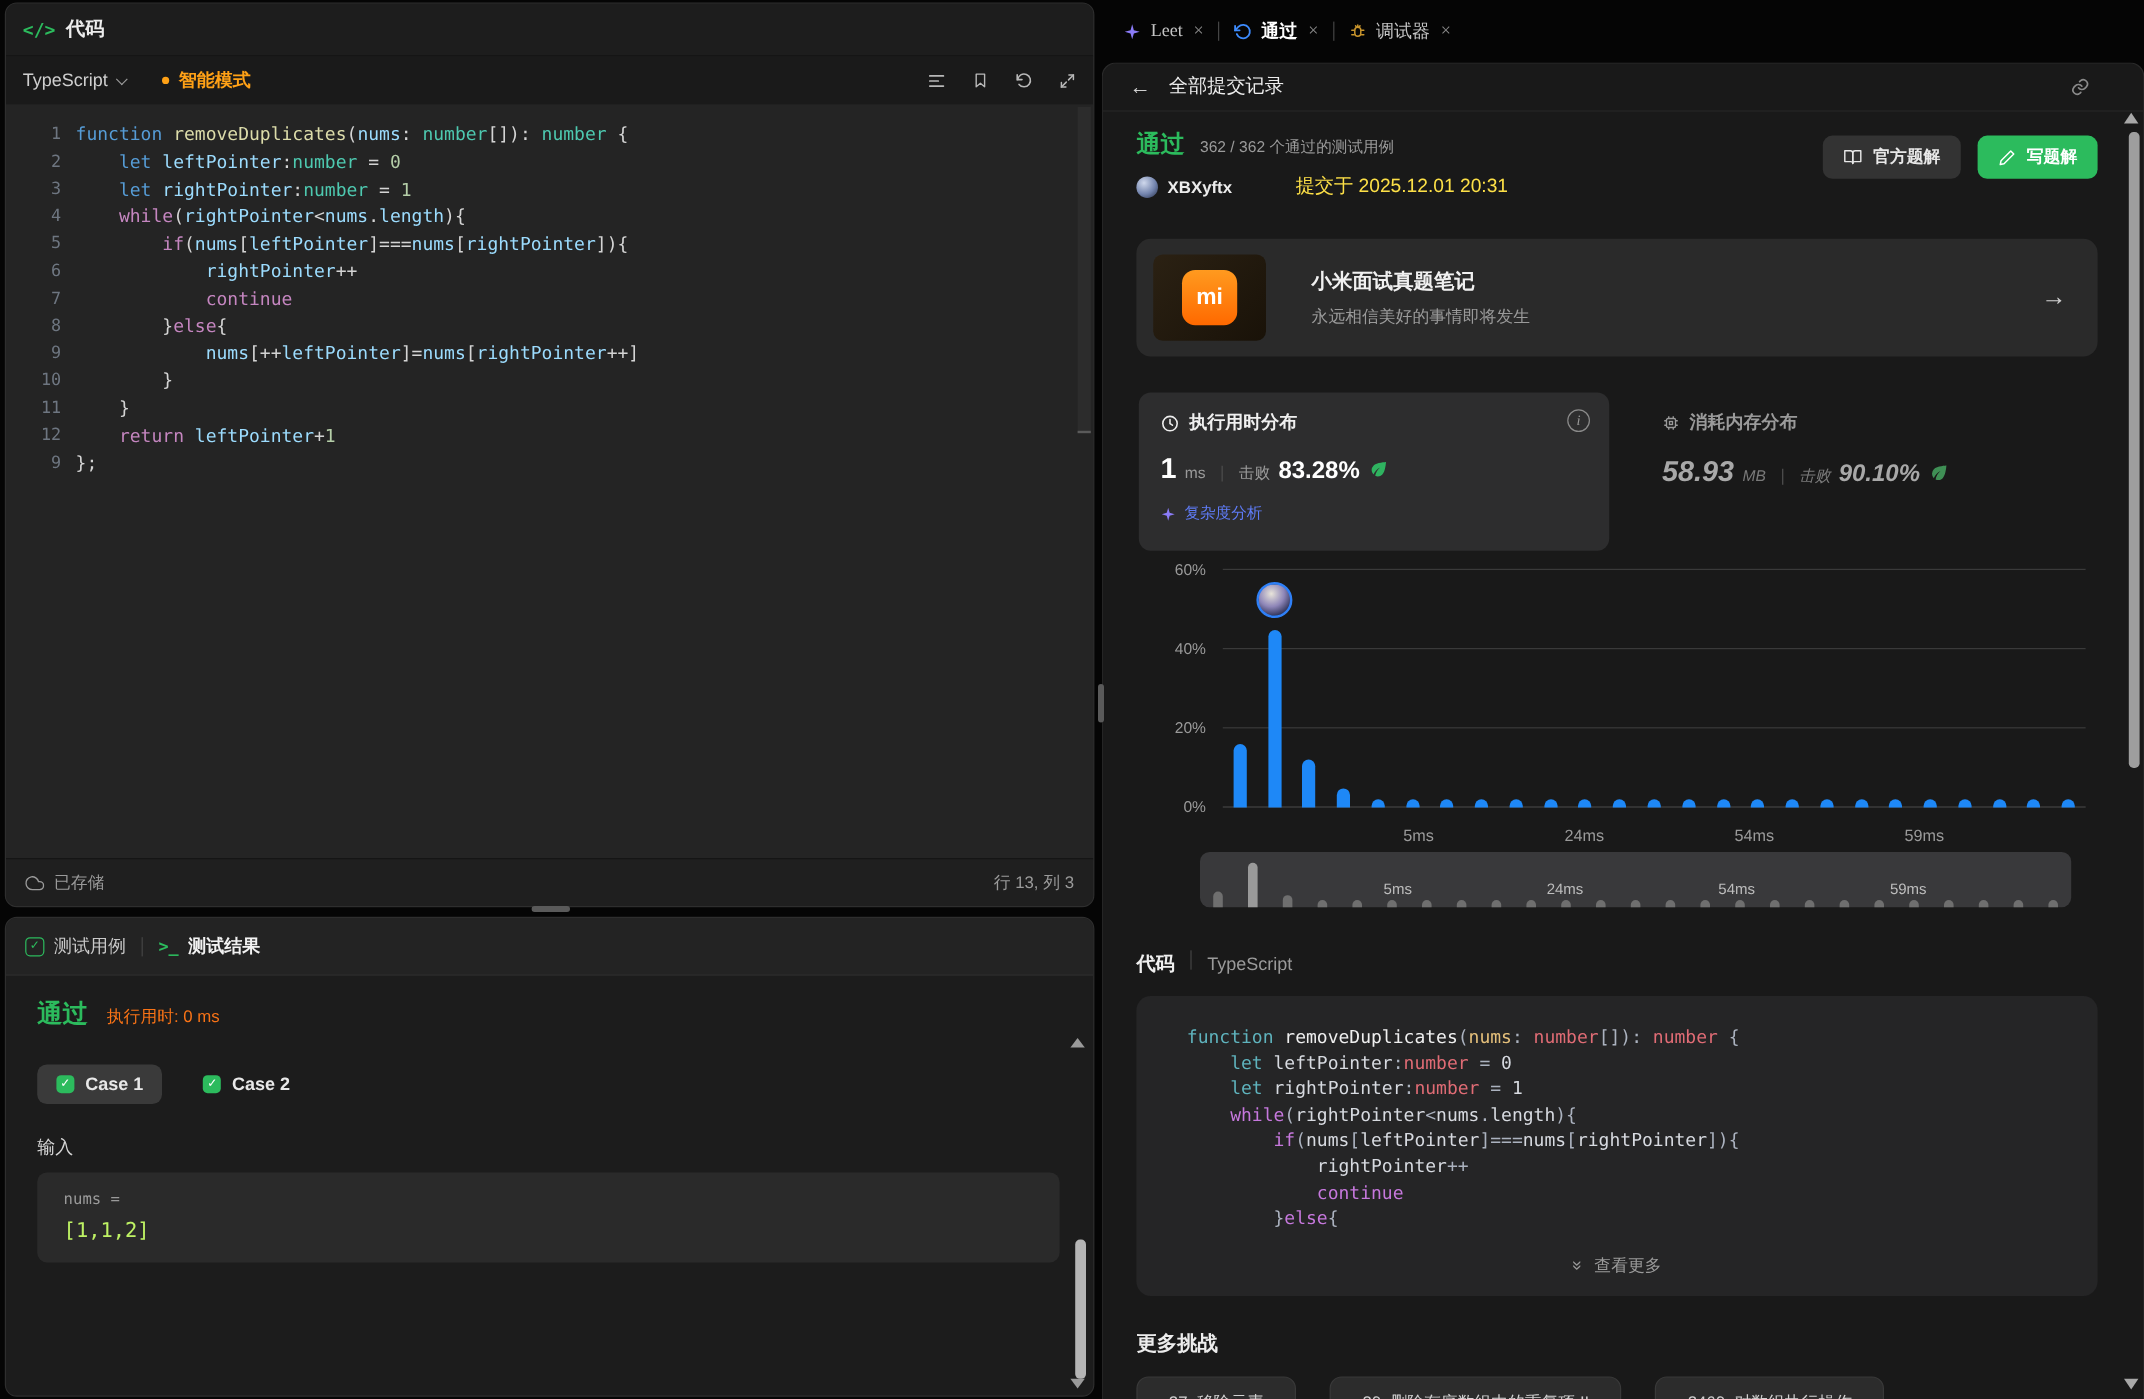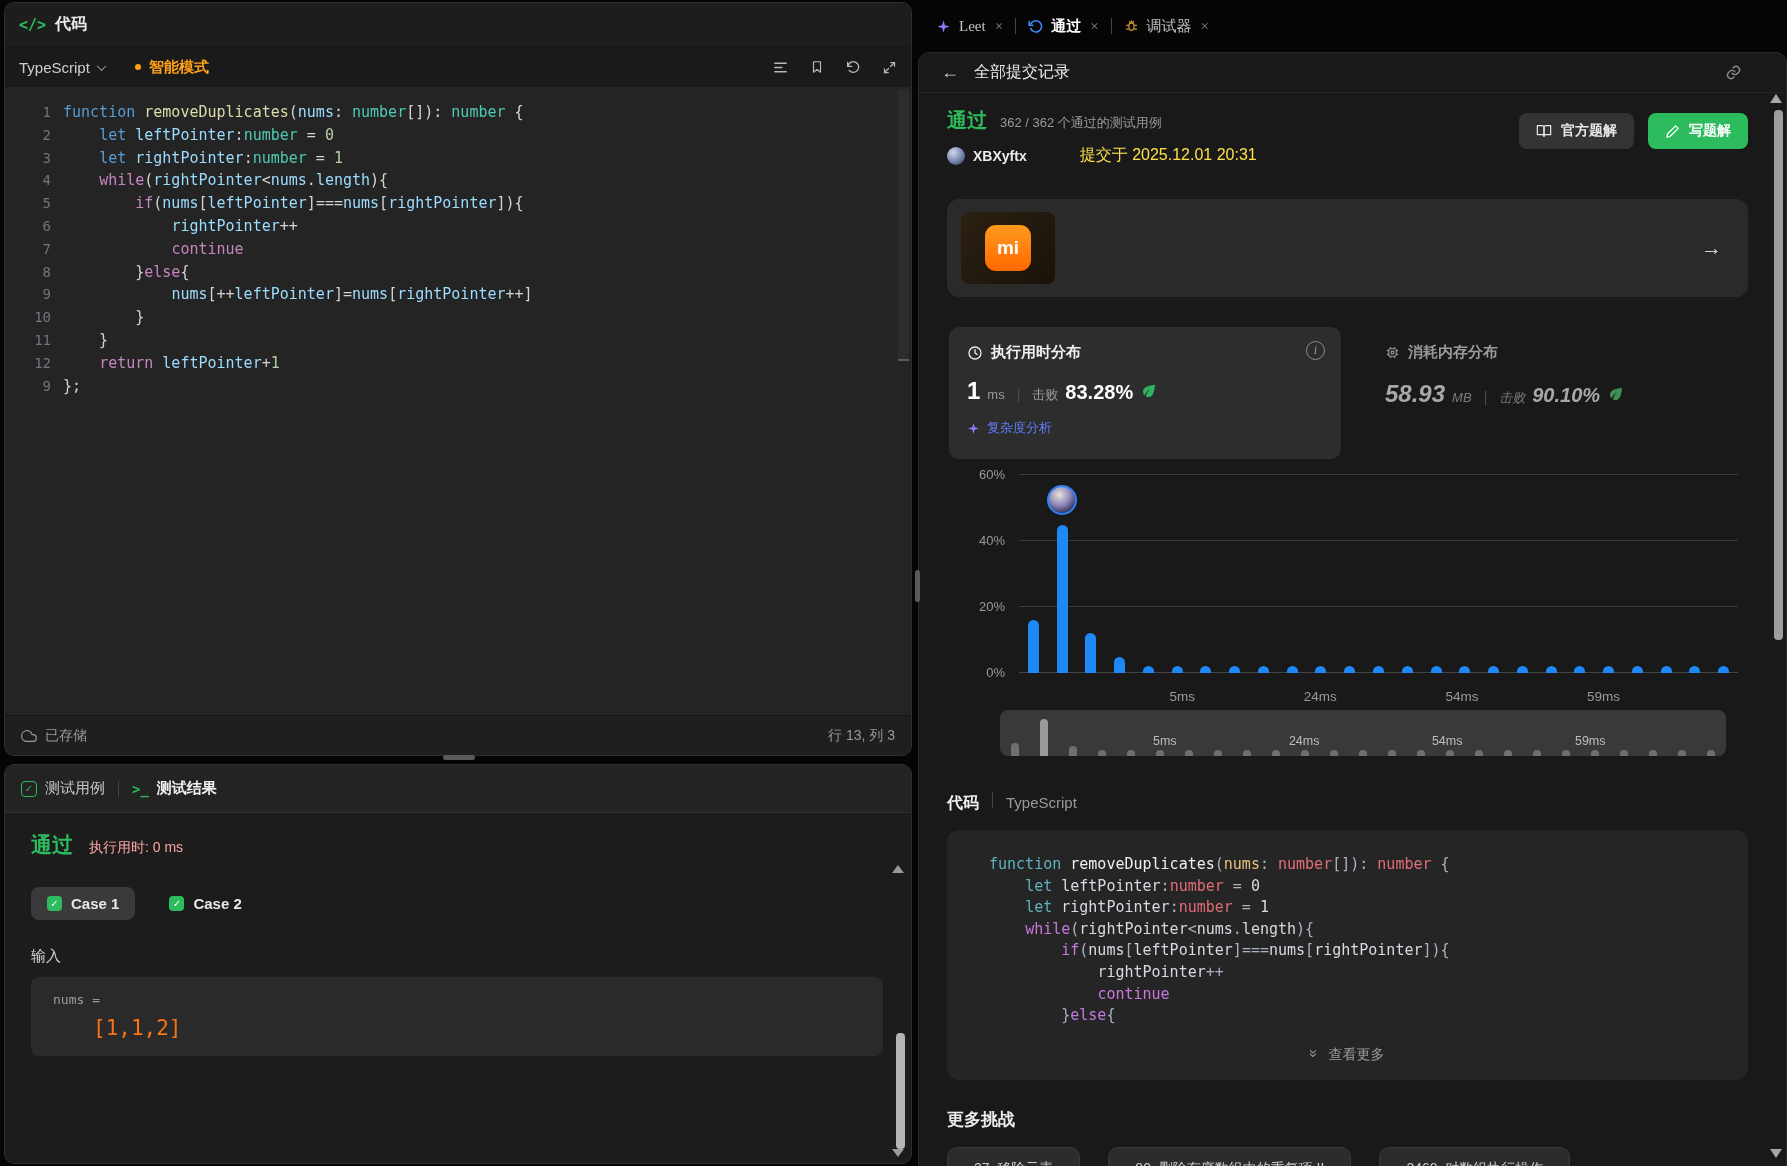--- a/index.html
+++ b/index.html
@@ -53,32 +53,32 @@
     display: flex; align-items: center; gap: 13px; padding: 0 16px; }
   .cb-icon { width: 16px; height: 16px; border: 1.6px solid #2cbb5d; border-radius: 4px;
     color: #2cbb5d; font-size: 10px; display: inline-flex; align-items: center; justify-content: center; }
   .tc-tab { display: flex; align-items: center; gap: 8px; font-size: 15px; color: #c9c9c9; cursor: pointer; }
   .tc-tab.active { color: #f2f2f2; font-weight: bold; }
   .term-icon { color: #2cbb5d; font-weight: bold; font-family: "DejaVu Sans Mono", monospace; font-size: 14px; }
   .vsep { width: 1px; height: 16px; background: #454545; }
   .tc-body { padding: 18px 26px 0 26px; position: relative; }
   .status-row { display: flex; align-items: baseline; gap: 16px; }
   .pass-big { color: #2cbb5d; font-size: 21px; font-weight: bold; }
-  .runtime-sm { color: #fca5a5; font-size: 14px; }
+  .runtime-sm { color: #f97316; font-size: 14px; }
   .case-row { margin-top: 28px; display: flex; gap: 18px; }
   .case-btn { display: flex; align-items: center; gap: 9px; padding: 8px 16px; border: none;
     border-radius: 8px; background: transparent; color: #e8e8e8; font-size: 15px; font-weight: bold;
     font-family: inherit; cursor: pointer; }
   .case-btn.active { background: #3a3a3a; }
   .case-check { width: 15px; height: 15px; background: #2cbb5d; border-radius: 4px; color: #fff;
     font-size: 10px; display: inline-flex; align-items: center; justify-content: center; }
   .io-label { margin-top: 27px; font-size: 15px; color: #d6d6d6; }
   .io-box { margin-top: 11px; background: #2a2a2a; border-radius: 8px; padding: 15px 22px 16px; margin-right: 2px; }
   .io-name { color: #9a9a9a; font-size: 13px; }
-  .io-val { margin-top: 9px; color: #f97316; font-size: 21px; margin-left: 40px; }
+  .io-val { margin-top: 9px; color: #bef264; font-size: 17px; }
   .io-box.out .io-val { margin-top: 2px; }
   .tp-scroll-up { position: absolute; right: 7px; top: 100px; width: 0; height: 0;
     border-left: 6px solid transparent; border-right: 6px solid transparent; border-bottom: 8px solid #9a9a9a; }
   .tp-thumb { position: absolute; right: 6px; top: 268px; width: 9px; height: 116px; border-radius: 4px; background: #b5b5b5; }
   .tp-scroll-dn { position: absolute; right: 7px; bottom: 6px; width: 0; height: 0;
     border-left: 6px solid transparent; border-right: 6px solid transparent; border-top: 8px solid #9a9a9a; }
   .v-handle { position: absolute; left: 915px; top: 570px; width: 5px; height: 32px;
     border-radius: 3px; background: #5a5a5a; cursor: col-resize; z-index: 5; }
 
   
@@ -403,20 +403,24 @@
                 </svg>
               <span>写题解</span>
             </button>
           </div>
         </div>
 
         <div class="banner">
           <span class="banner-img">
             <span class="mi-badge">mi</span>
           </span>
+          <span>
+            <div class="banner-title">小米面试真题笔记</div>
+            <div class="banner-sub">永远相信美好的事情即将发生</div>
+          </span>
           <span class="banner-arrow">→</span>
         </div>
 
         <div class="stats-row">
           <div class="stat-card">
             <div class="stat-title">
               <svg width="16" height="16" viewBox="0 0 24 24" fill="none" stroke="#ececec" stroke-width="2" stroke-linecap="round">
                   <circle cx="12" cy="12" r="9"></circle>
                   <path d="M12 7v5l3 2"></path>
                 </svg>

